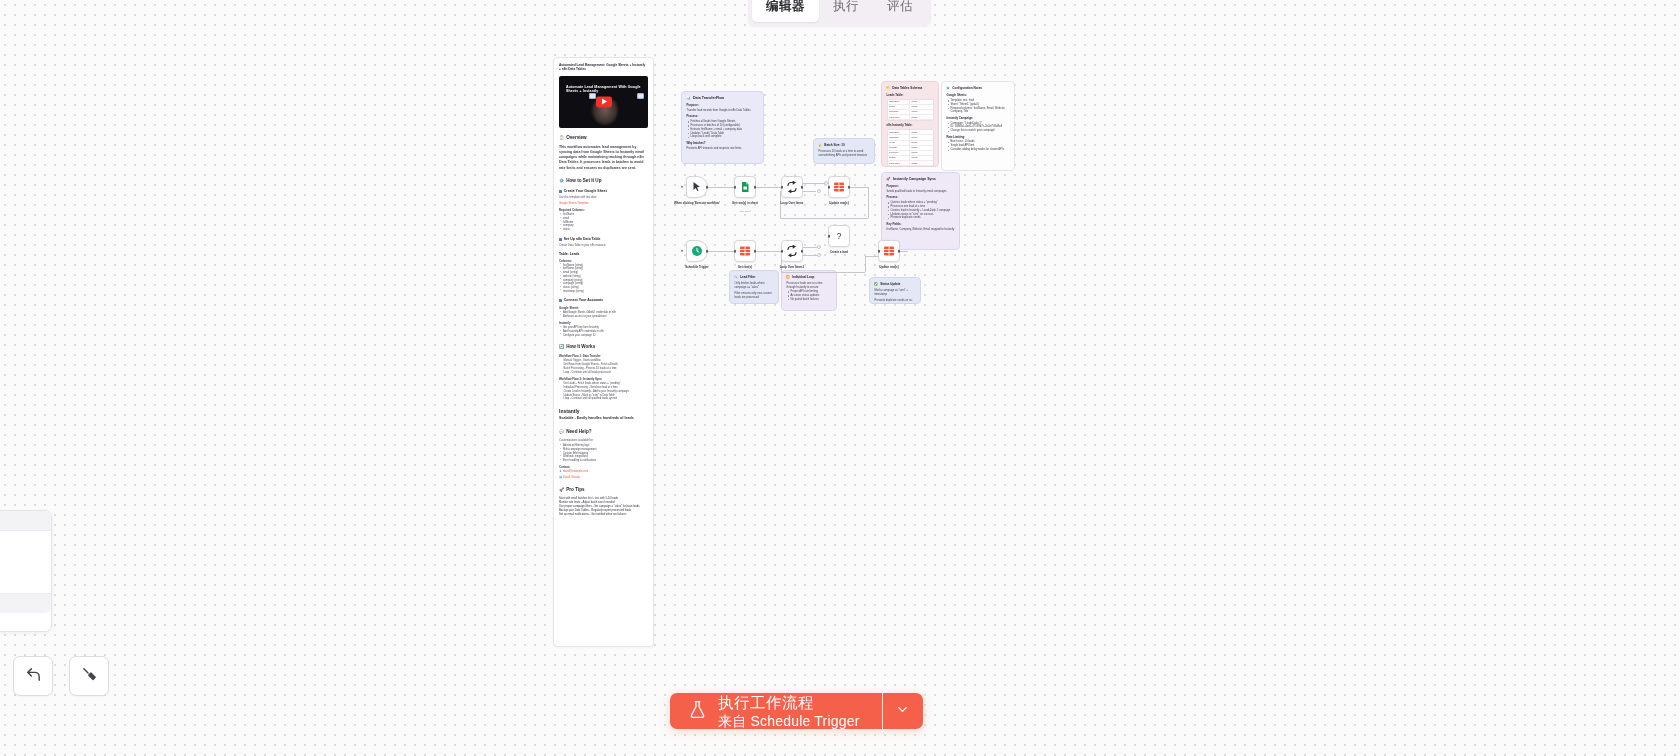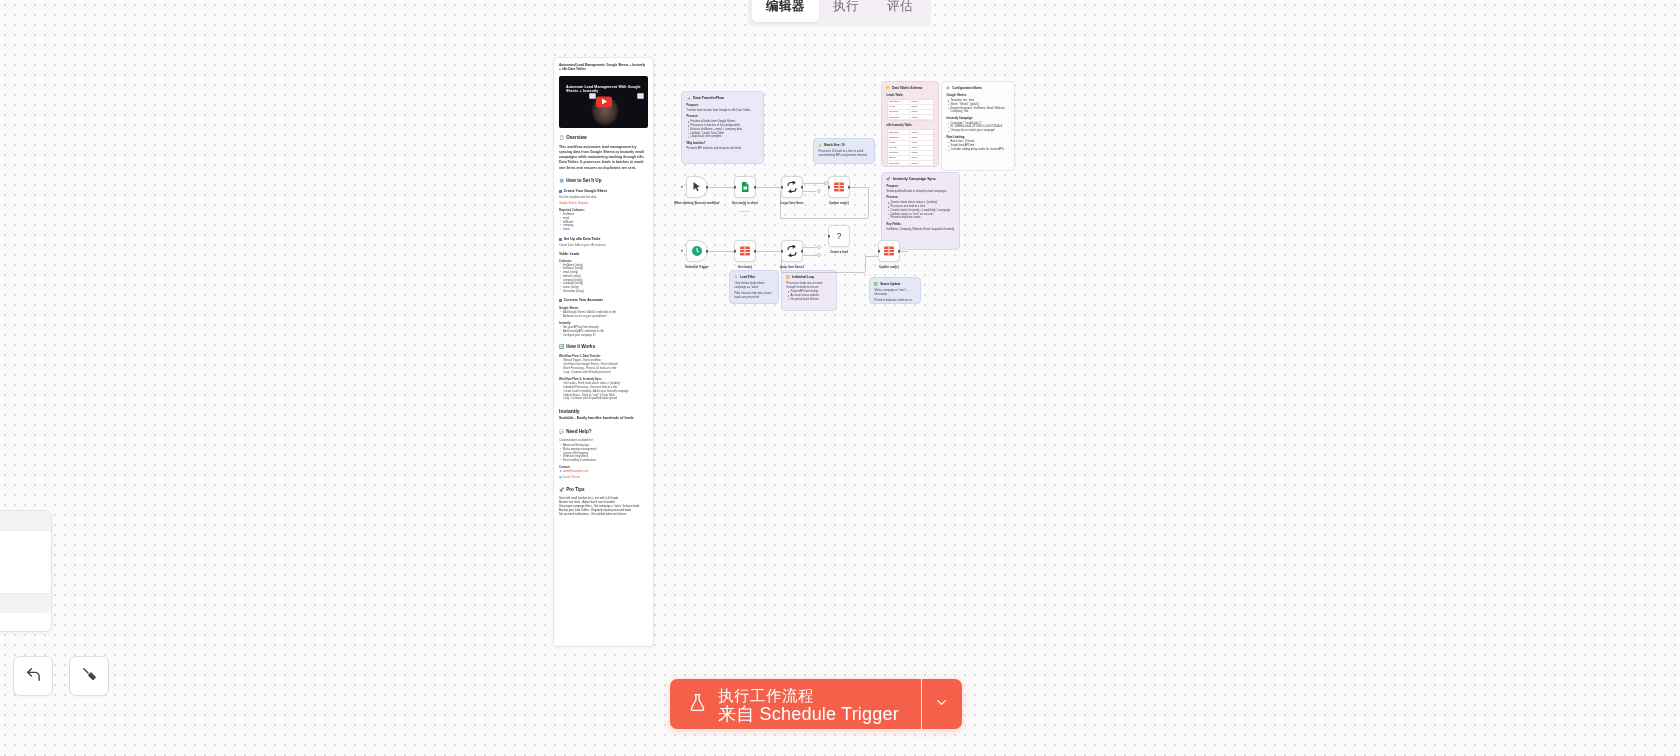--- a/index.html
+++ b/index.html
@@ -128,29 +128,29 @@
   .node-sub { position: absolute; top: 33px; left: 50%; transform: translateX(-50%); font-size: 2.3px; color: #8d8d97; white-space: nowrap; }
   .port { position: absolute; width: 2.6px; height: 2.6px; border-radius: 50%; background: #5b5b66; top: 50%; transform: translateY(-50%); }
   .port.in { left: -1.3px; } .port.out { right: -1.3px; }
   .trigger-dot { position: absolute; left: -6px; top: 50%; transform: translateY(-50%); width: 2.4px; height: 2.4px; background: #f05a3c; border-radius: 50%; }
 
   .edge { position: absolute; background: #c6c6cf; height: 1px; }
   .edge.v { width: 1px; height: auto; }
   .stub { position: absolute; width: 4px; height: 4px; border: 1px solid #c6c6cf; border-radius: 50%; background: #fbfbfb; }
 
   
-  .exec-wrap { position: absolute; left: 670px; bottom: 27px; display: flex; height: 50px; filter: drop-shadow(0 2px 5px rgba(240,90,60,.25)); }
+  .exec-wrap { position: absolute; left: 670px; bottom: 27px; display: flex; height: 36px; filter: drop-shadow(0 2px 5px rgba(240,90,60,.25)); }
   .exec-main {
     background: #f4604a; border-radius: 7px 0 0 7px; display: flex; align-items: center;
     gap: 11px; padding: 0 22px 0 18px; cursor: pointer;
   }
   .exec-main .flask svg { width: 19px; height: 19px; }
   .exec-lines { display: flex; flex-direction: column; justify-content: center; }
   .exec-l1 { color: #fff; font-size: 15.5px; line-height: 19px; font-weight: 500; letter-spacing: .5px; }
-  .exec-l2 { color: #fff; font-size: 18px; line-height: 18px; letter-spacing: .2px; }
+  .exec-l2 { color: #fff; font-size: 14px; line-height: 18px; letter-spacing: .2px; }
   .exec-div { width: 1px; background: rgba(255,255,255,.45); }
   .exec-caret {
     background: #f4604a; border-radius: 0 7px 7px 0; width: 40px;
     display: flex; align-items: center; justify-content: center; cursor: pointer;
   }
   .exec-caret svg { width: 15px; height: 15px; }
 </style>
 </head>
 <body>
 

